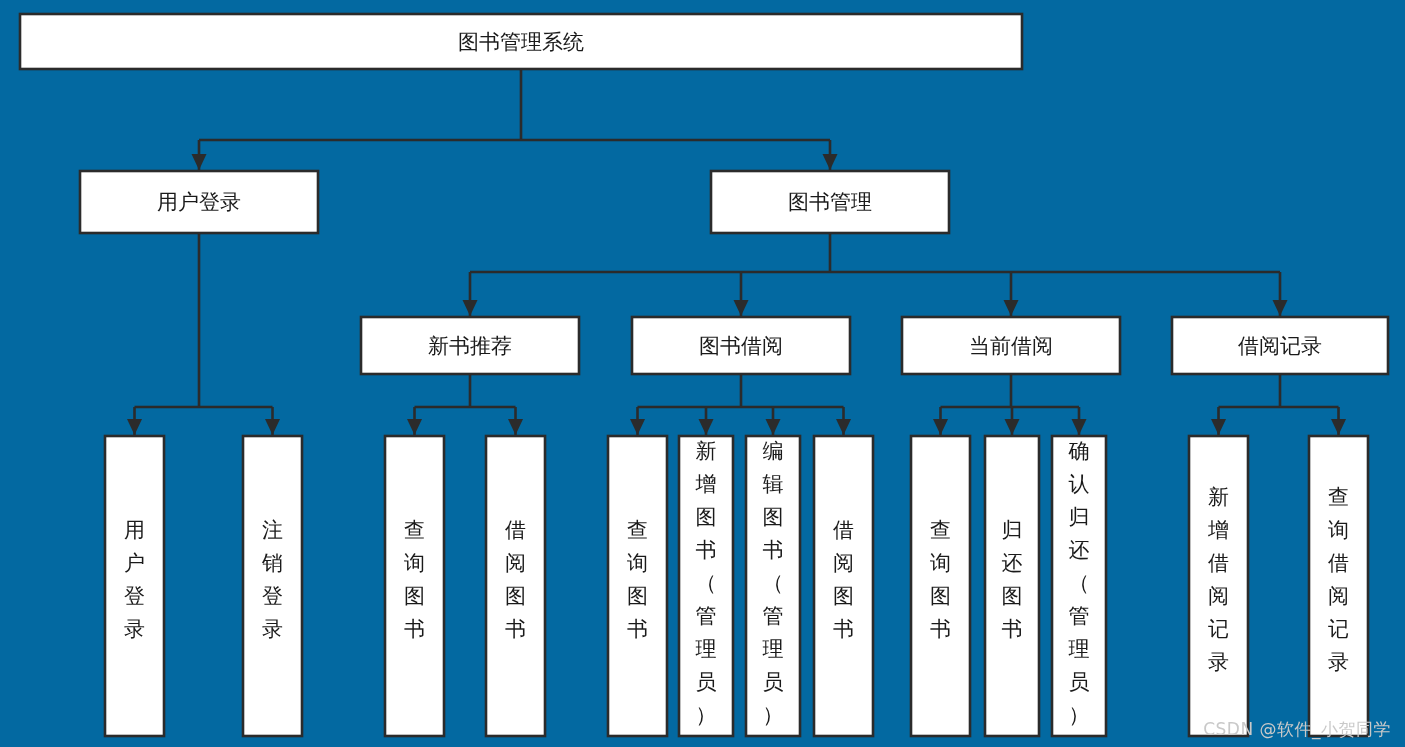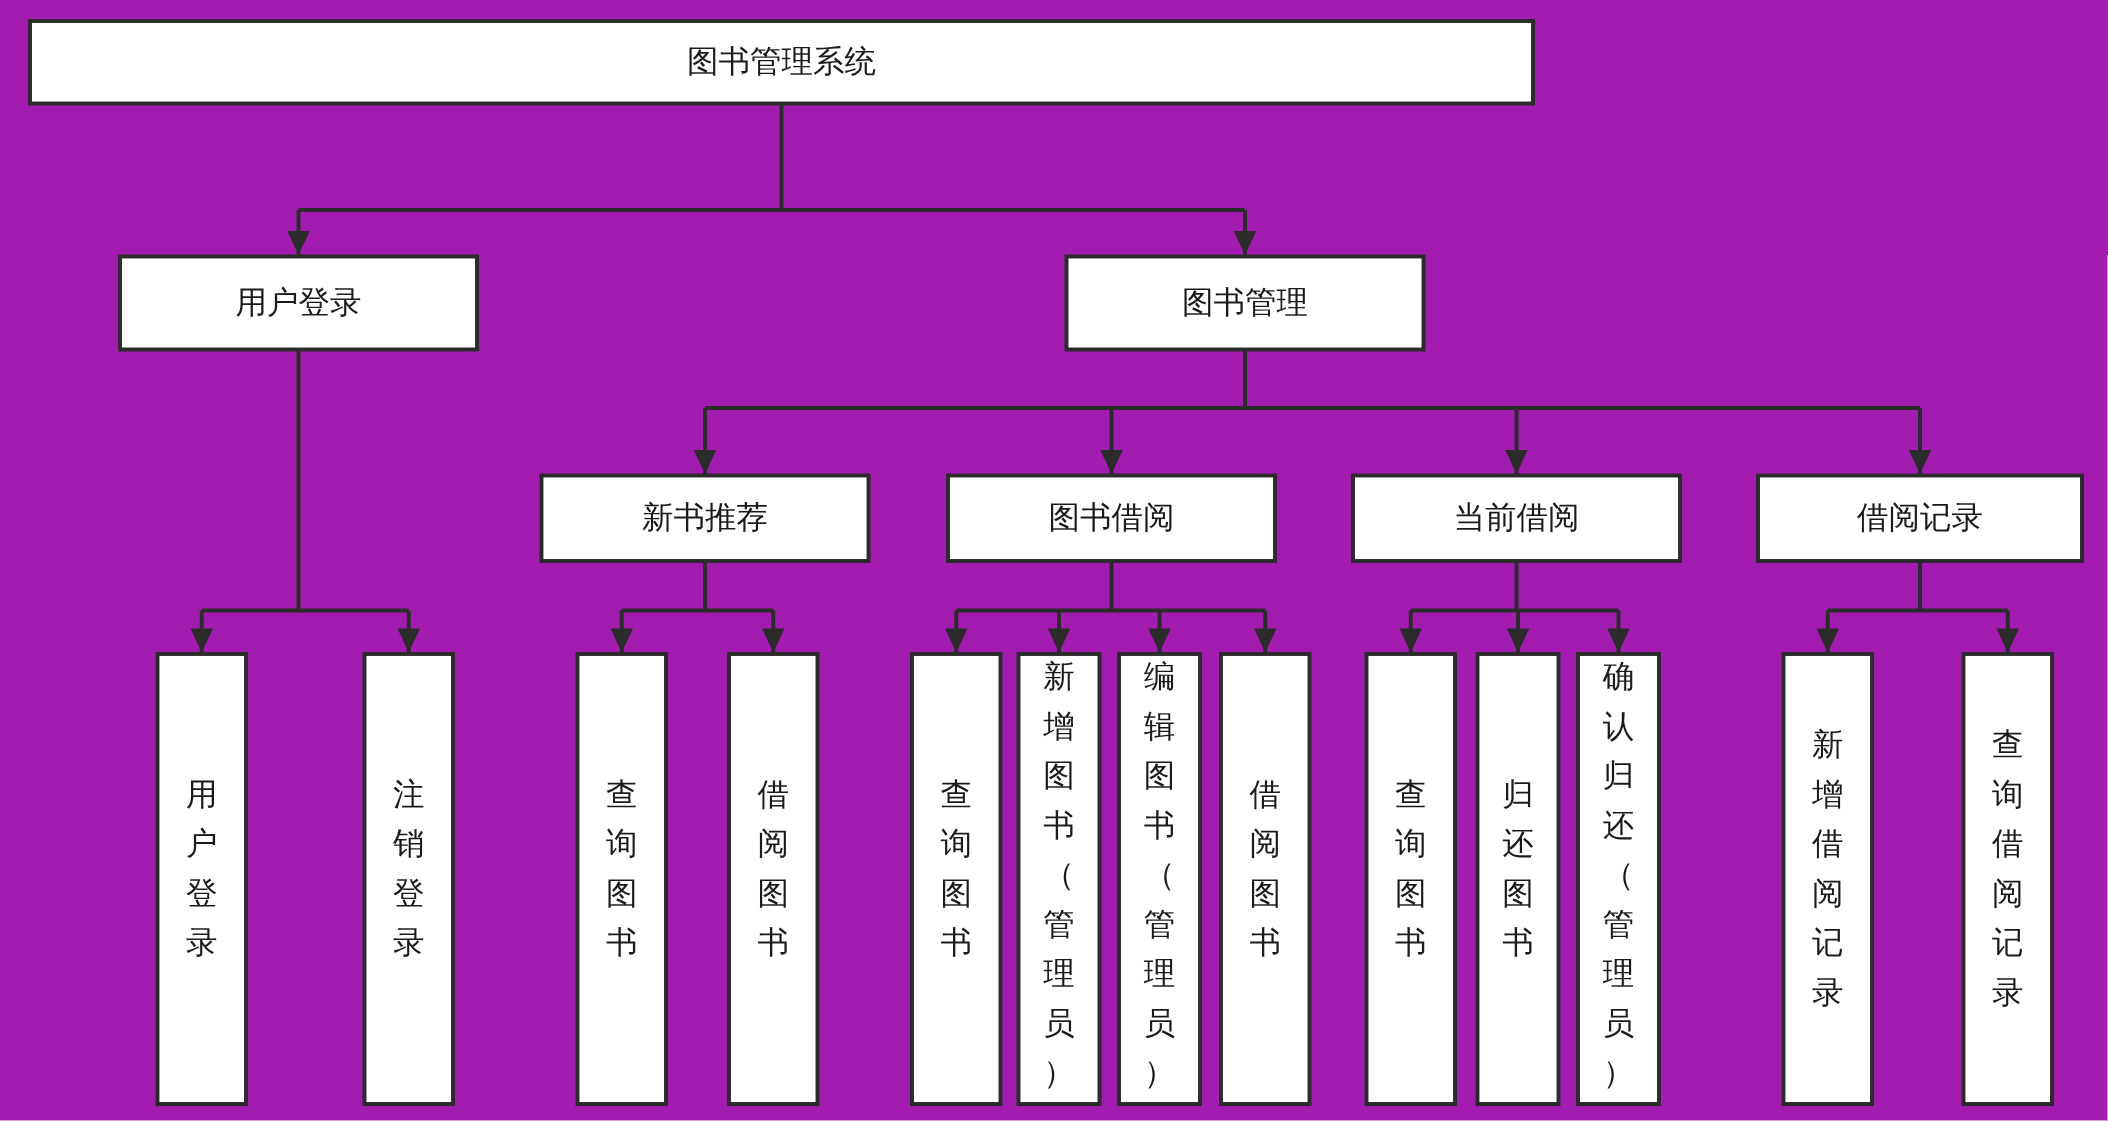--- a/index.html
+++ b/index.html
@@ -8,21 +8,21 @@
     padding: 0;
     background: #ffffff;
   }
   body {
     font-family: "DejaVu Sans", "Liberation Sans", sans-serif;
   }
   #canvas {
     position: relative;
     width: 1405px;
     height: 747px;
-    background: #a21caf;
+    background: #0369a1;
     overflow: hidden;
   }
   svg#diagram {
     position: absolute;
     left: 0;
     top: 0;
     width: 1405px;
     height: 747px;
     display: block;
   }
@@ -202,13 +202,14 @@
         <g>
           <rect x="1189" y="436" width="59" height="300" class="node-rect"></rect>
           <text x="1218.5" class="node-label-vertical"><tspan x="1218.5" y="503.5">新</tspan><tspan x="1218.5" y="536.5">增</tspan><tspan x="1218.5" y="569.5">借</tspan><tspan x="1218.5" y="602.5">阅</tspan><tspan x="1218.5" y="635.5">记</tspan><tspan x="1218.5" y="668.5">录</tspan></text>
         </g>
         <g>
           <rect x="1309" y="436" width="59" height="300" class="node-rect"></rect>
           <text x="1338.5" class="node-label-vertical"><tspan x="1338.5" y="503.5">查</tspan><tspan x="1338.5" y="536.5">询</tspan><tspan x="1338.5" y="569.5">借</tspan><tspan x="1338.5" y="602.5">阅</tspan><tspan x="1338.5" y="635.5">记</tspan><tspan x="1338.5" y="668.5">录</tspan></text>
         </g>
       </g>
   </svg>
+  <div class="watermark">CSDN @软件_小贺同学</div>
 </div>
 
 </body></html>

